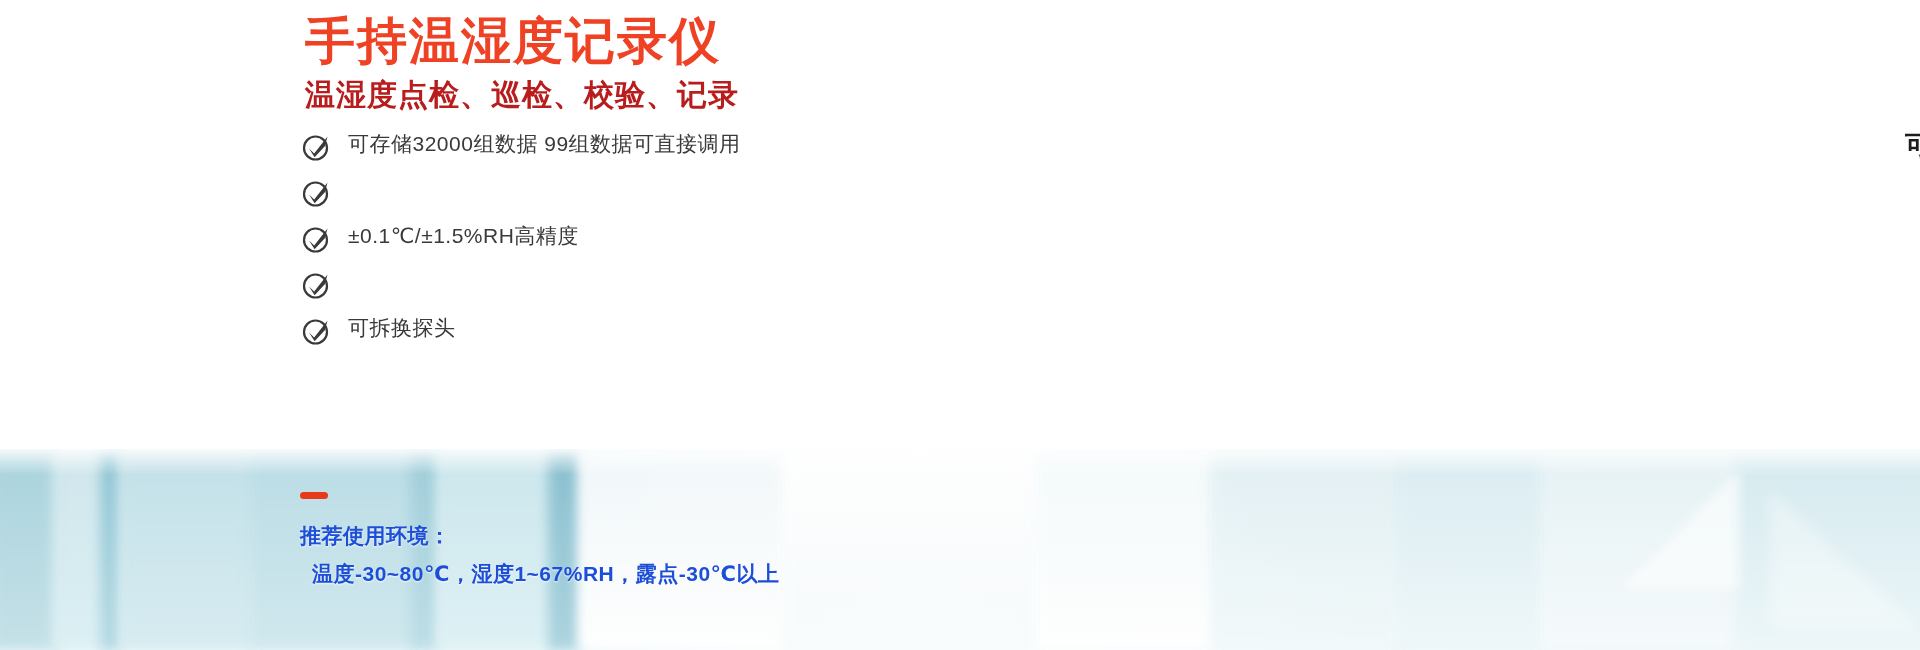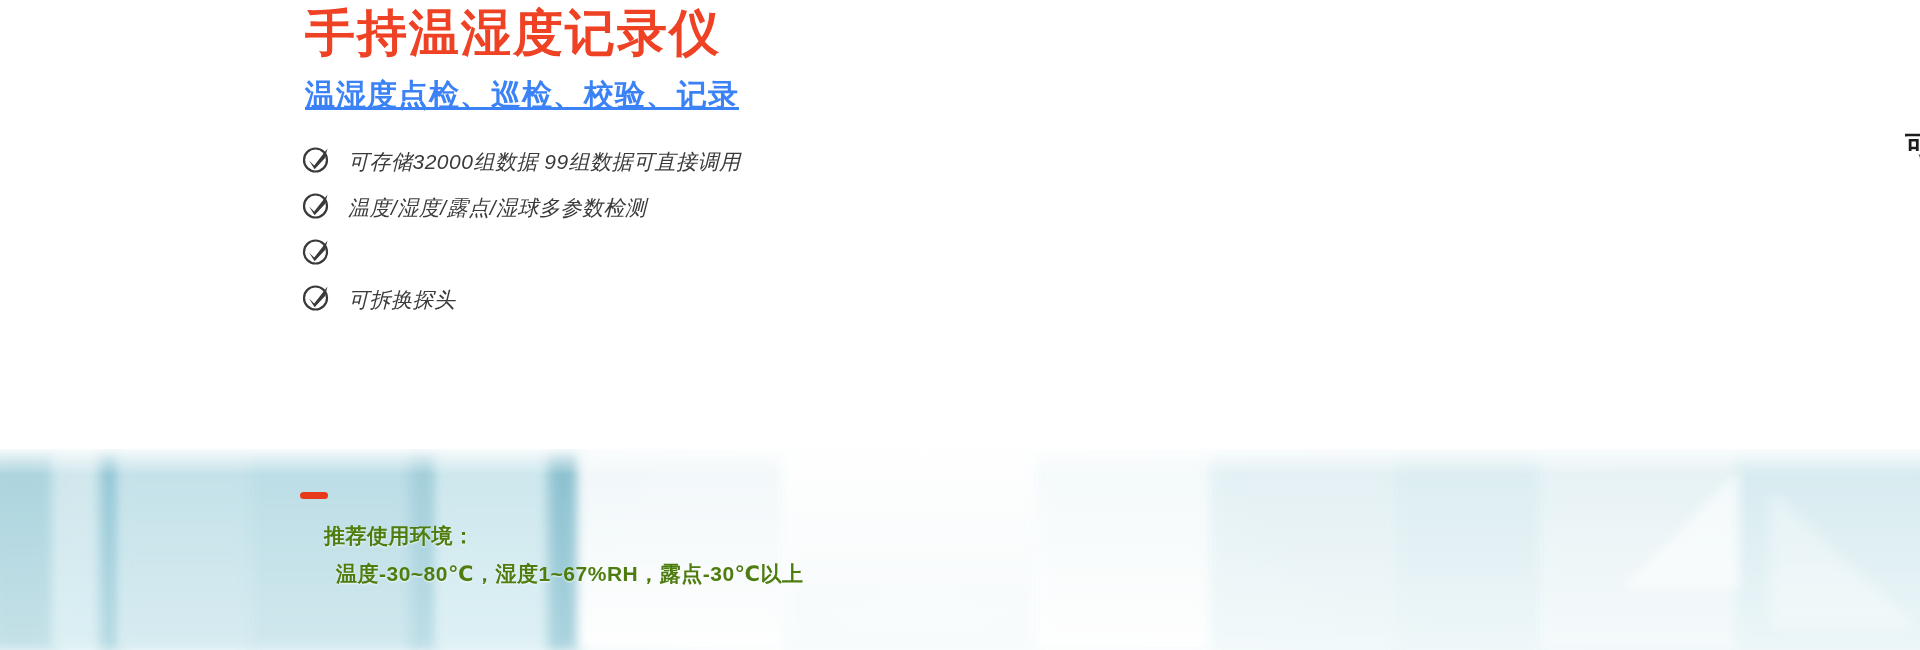--- a/index.html
+++ b/index.html
@@ -69,44 +69,42 @@
     position:absolute;left:0;top:449px;width:1920px;height:26px;
     background:linear-gradient(to bottom,rgba(255,255,255,.85),rgba(255,255,255,0));
     pointer-events:none;
   }
 
   
   .copy{
     position:absolute;left:0;top:0;width:960px;height:650px;
   }
   .title{
-    position:absolute;left:305px;top:8px;
+    position:absolute;left:305px;top:16px;
     font-size:50px;line-height:1;
     font-weight:bold;
     color:#ef4123;
     letter-spacing:2px;
     white-space:nowrap;
   }
   .subtitle{
     position:absolute;left:305px;top:80px;
     font-size:30px;line-height:1;
     font-weight:bold;
-    color:#3b82f6;
+    color:#b91c1c;
     letter-spacing:1px;
     white-space:nowrap;
-    text-decoration:underline;
   }
   .features{
     position:absolute;left:300px;top:130px;
     width:620px;
   }
   .feature{
-    display:flex;align-items:flex-end;
+    display:flex;align-items:flex-start;
     height:46px;
-    font-style:italic;
   }
   .feature .chk{
     width:34px;height:34px;flex:0 0 34px;
     margin-right:14px;
     position:relative;
   }
   .feature .chk svg{display:block;}
   .feature .ftext{
     font-size:21px;
     color:#3a3a3a;
@@ -119,27 +117,26 @@
   .rec{
     position:absolute;left:300px;top:492px;width:720px;
   }
   .rec .dash{
     width:28px;height:7px;border-radius:4px;
     background:#e8391a;
     margin-bottom:18px;
   }
   .rec .rline{
     font-size:21px;
-    color:#4d7c0f;
+    color:#1d4ed8;
     font-weight:bold;
     letter-spacing:.5px;
     line-height:38px;
     white-space:nowrap;
     text-shadow:0 1px 2px rgba(255,255,255,.8);
-    margin-left:24px;
   }
   .rec .rline.indent{padding-left:12px;}
 
   
   .product{
     position:absolute;left:920px;top:0;width:1000px;height:650px;
   }
   .probe-label{
     position:absolute;left:985px;top:128px;
     font-size:26px;font-weight:bold;color:#1c1c1c;
@@ -195,23 +192,31 @@
         <span class="ftext">可存储32000组数据  99组数据可直接调用</span>
       </div>
 
       <div class="feature">
         <span class="chk">
           <svg width="34" height="34" viewBox="0 0 34 34">
             <circle cx="15.5" cy="18" r="11.5" fill="none" stroke="#3a3a3a" stroke-width="2.2"></circle>
             <path d="M9 18.5 L14.2 23.6 L27.5 6.5 L24.8 16.2 L14.6 27.2 Z" fill="#3a3a3a"></path>
           </svg>
         </span>
-        <span class="ftext">温度/湿度/露点/湿球多参数检测</span>
-      </div>
-
+      </div>
+
+      <div class="feature">
+        <span class="chk">
+          <svg width="34" height="34" viewBox="0 0 34 34">
+            <circle cx="15.5" cy="18" r="11.5" fill="none" stroke="#3a3a3a" stroke-width="2.2"></circle>
+            <path d="M9 18.5 L14.2 23.6 L27.5 6.5 L24.8 16.2 L14.6 27.2 Z" fill="#3a3a3a"></path>
+          </svg>
+        </span>
+        <span class="ftext">±0.1℃/±1.5%RH高精度</span>
+      </div>
 
       <div class="feature">
         <span class="chk">
           <svg width="34" height="34" viewBox="0 0 34 34">
             <circle cx="15.5" cy="18" r="11.5" fill="none" stroke="#3a3a3a" stroke-width="2.2"></circle>
             <path d="M9 18.5 L14.2 23.6 L27.5 6.5 L24.8 16.2 L14.6 27.2 Z" fill="#3a3a3a"></path>
           </svg>
         </span>
       </div>
 

